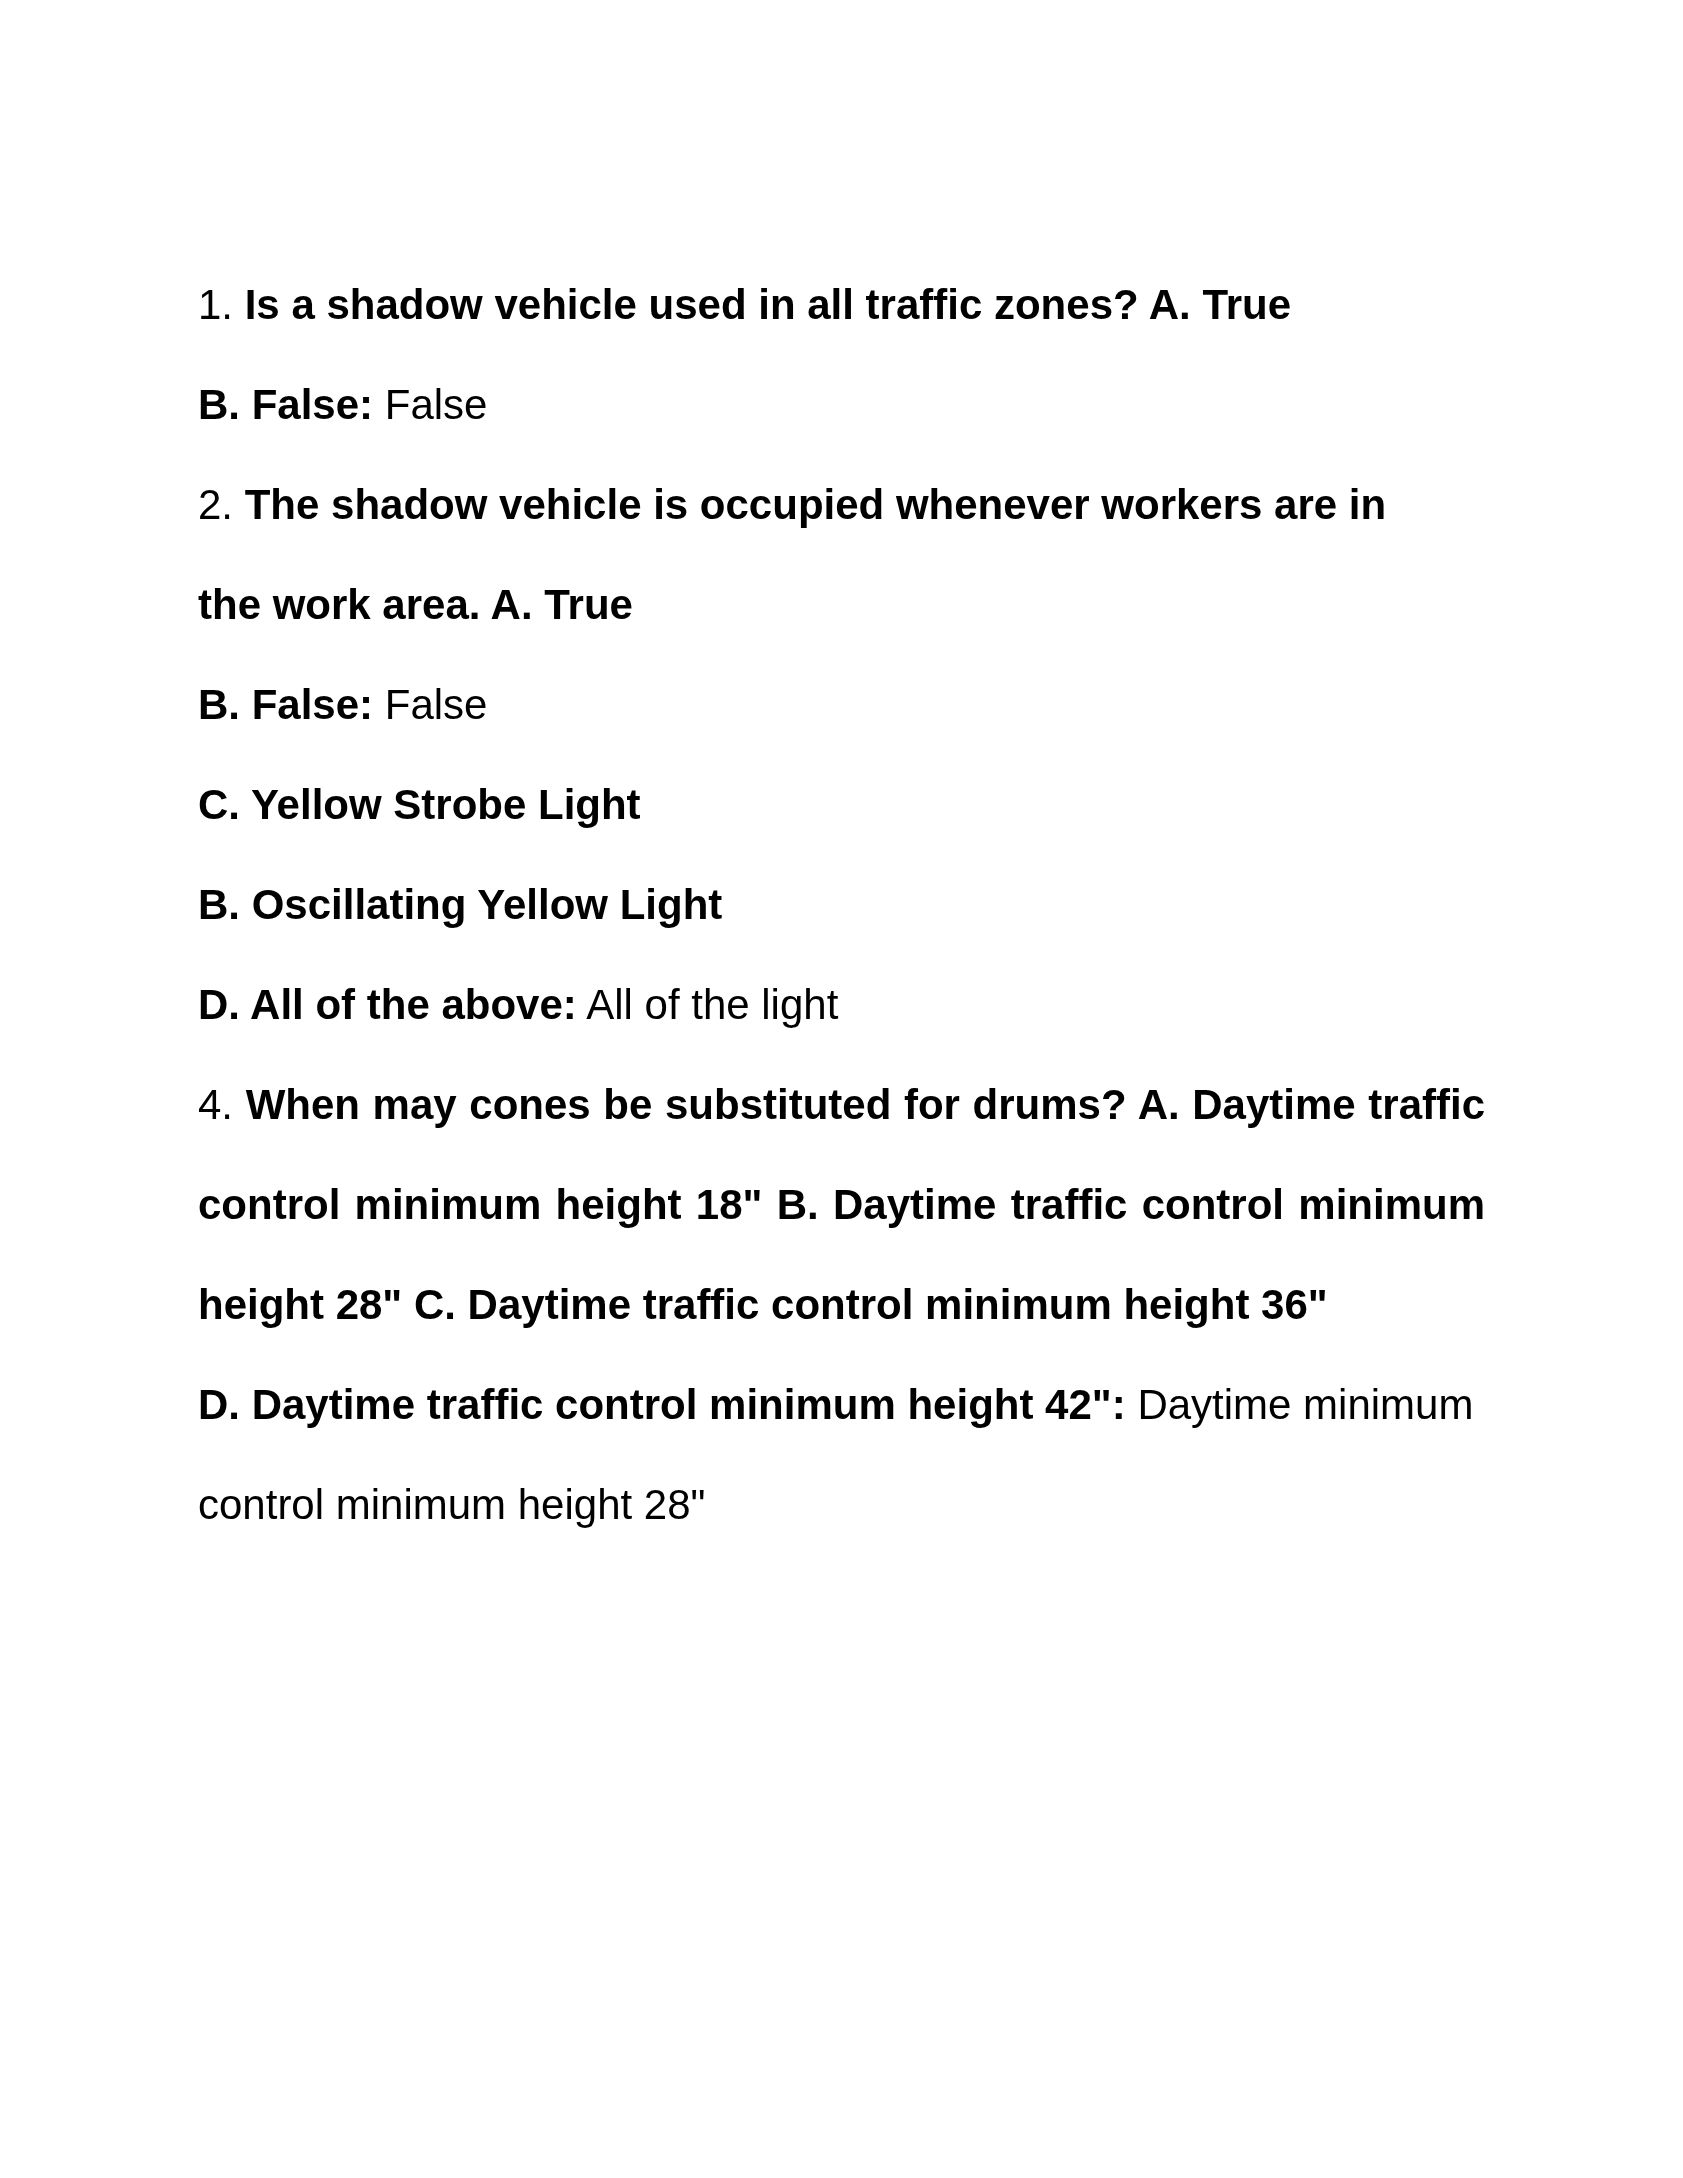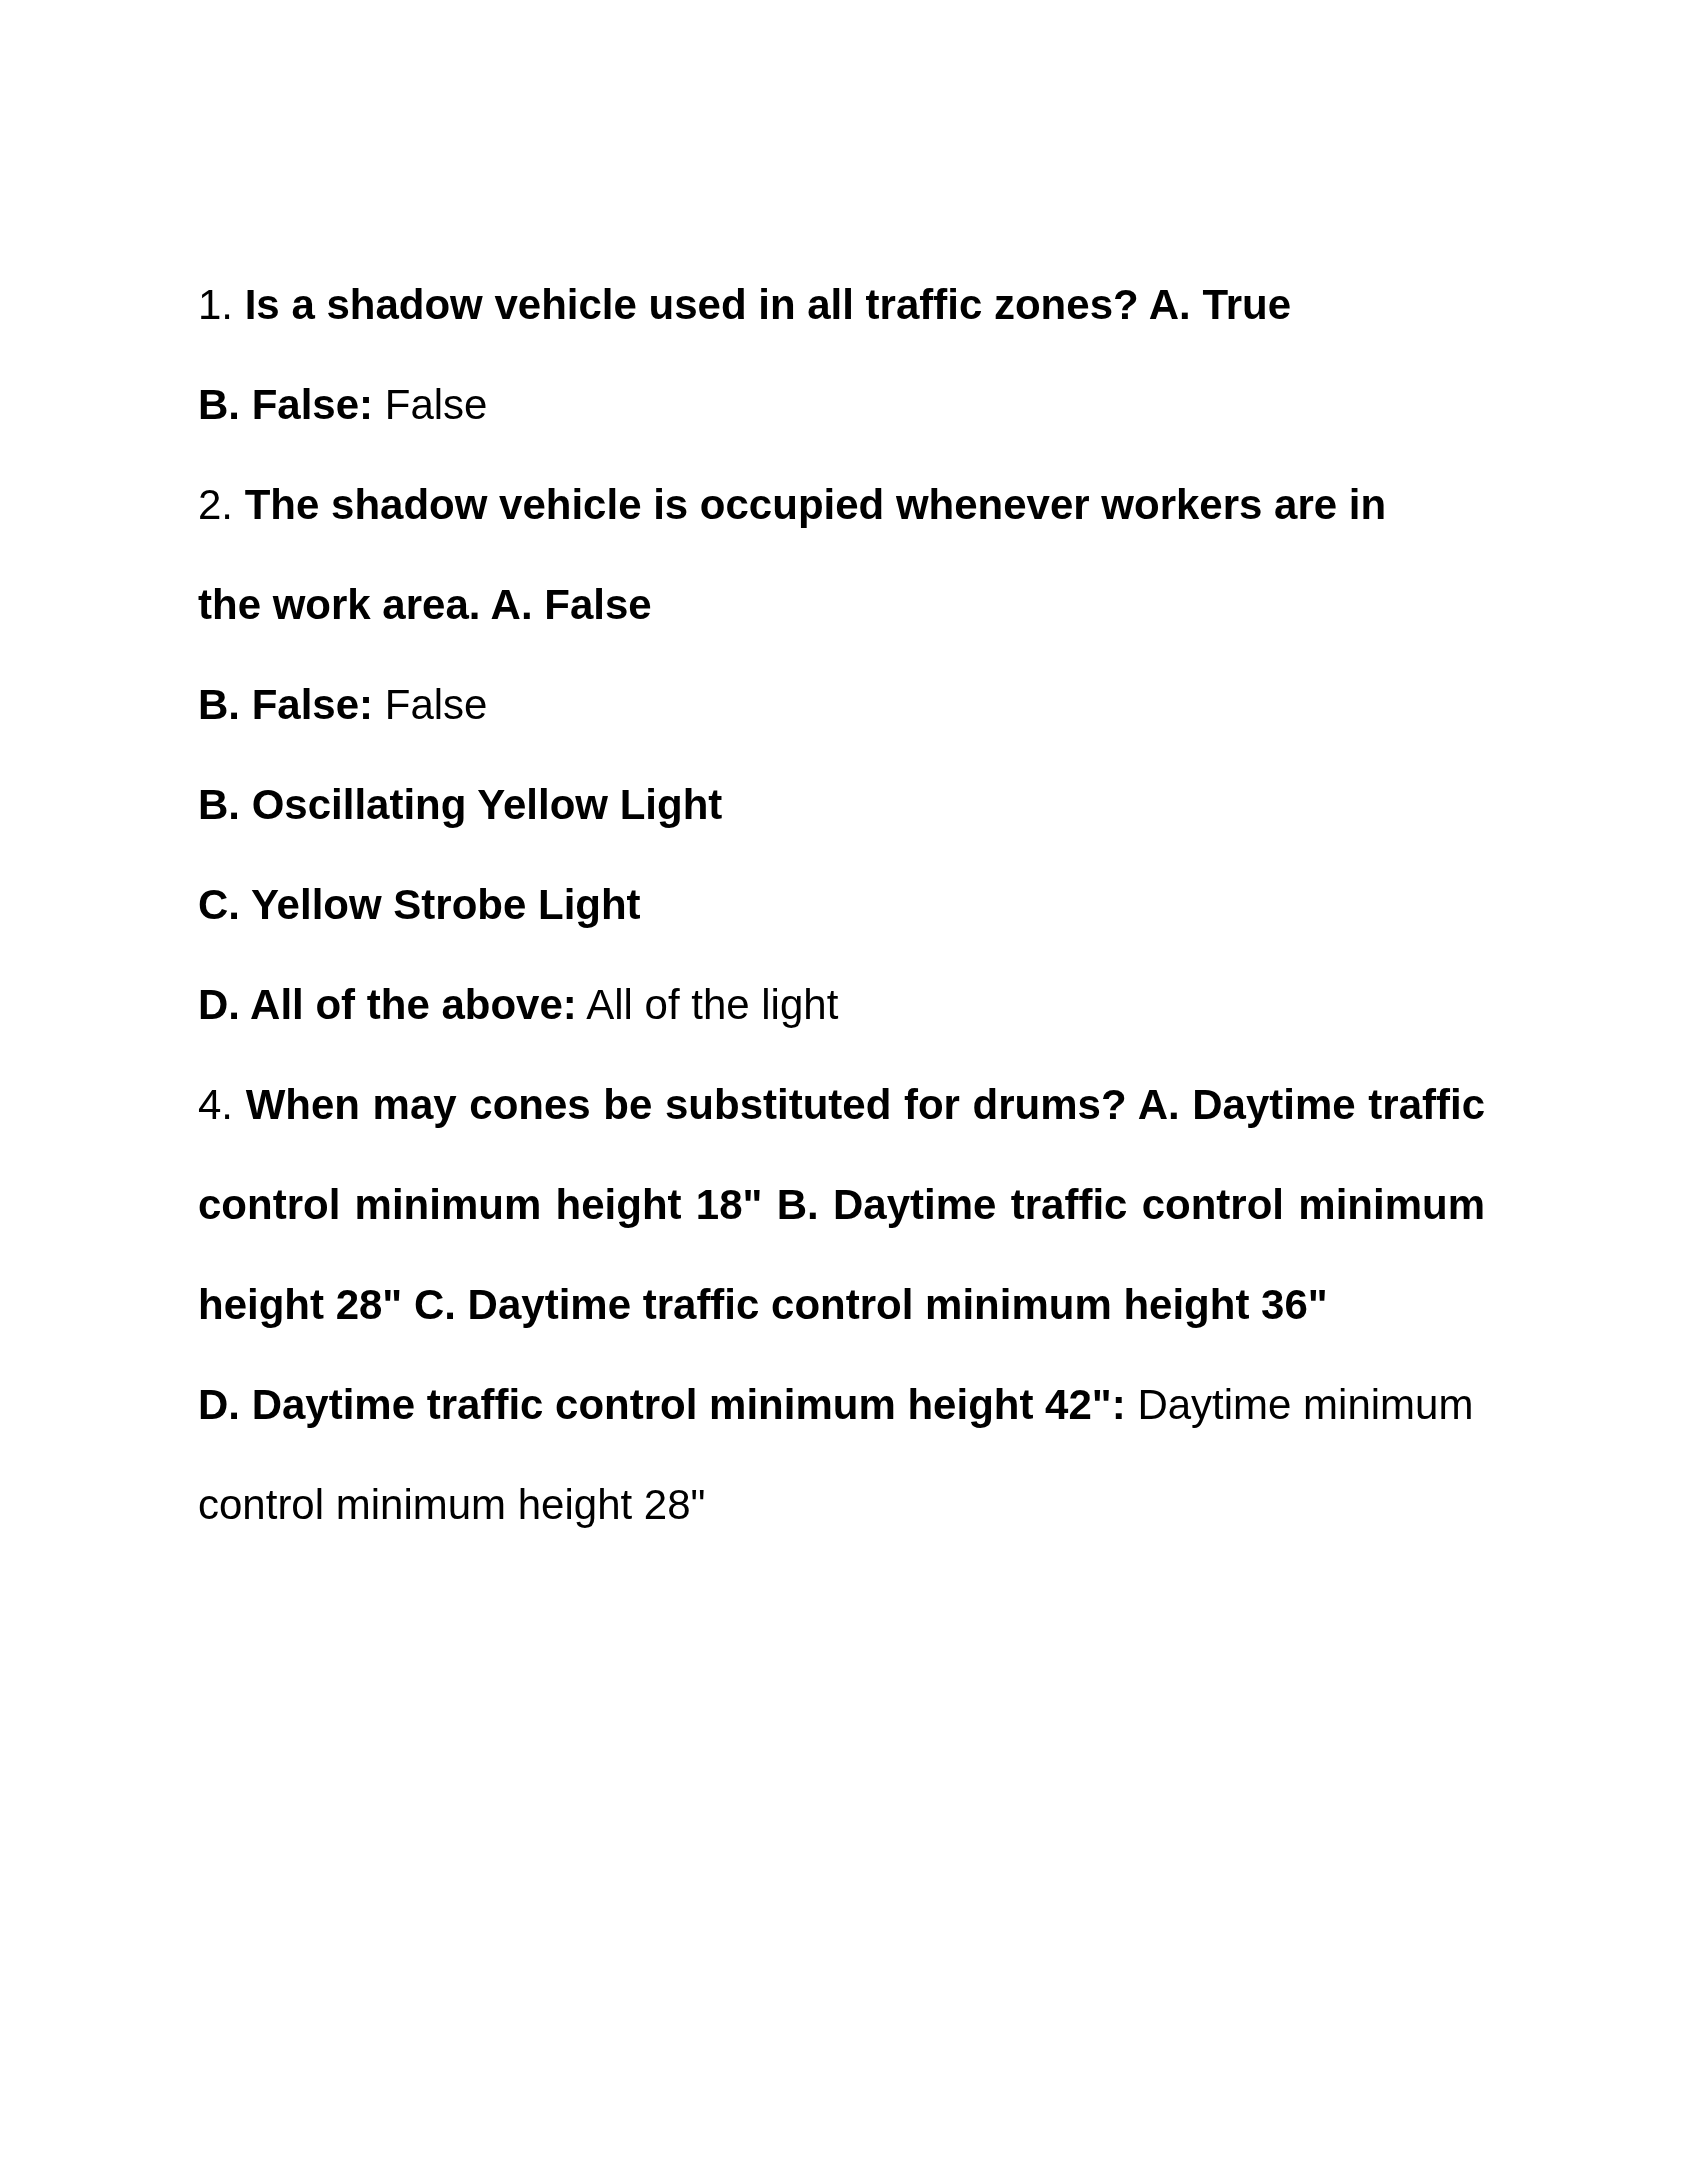--- a/index.html
+++ b/index.html
@@ -24,29 +24,29 @@
   <div class="line">
     <b>B. False:</b>
     <span>False</span>
   </div>
 
   <div class="line">
     <span>2.</span>
     <b>The shadow vehicle is occupied whenever workers are in</b>
   </div>
   <div class="line">
-    <b>the work area. A. False</b>
+    <b>the work area. A. True</b>
   </div>
   <div class="line">
     <b>B. False:</b>
     <span>False</span>
   </div>
 
+  <div class="line"><b>C. Yellow Strobe Light</b></div>
   <div class="line"><b>B. Oscillating Yellow Light</b></div>
-  <div class="line"><b>C. Yellow Strobe Light</b></div>
   <div class="line">
     <b>D. All of the above:</b>
     <span>All of the light</span>
   </div>
 
   <div class="para">
     <span>4.</span>
     <b>When may cones be substituted for drums? A. Daytime traffic control minimum height 18" B. Daytime traffic control minimum height 28" C. Daytime traffic control minimum height 36"</b>
   </div>
   <div class="line">

